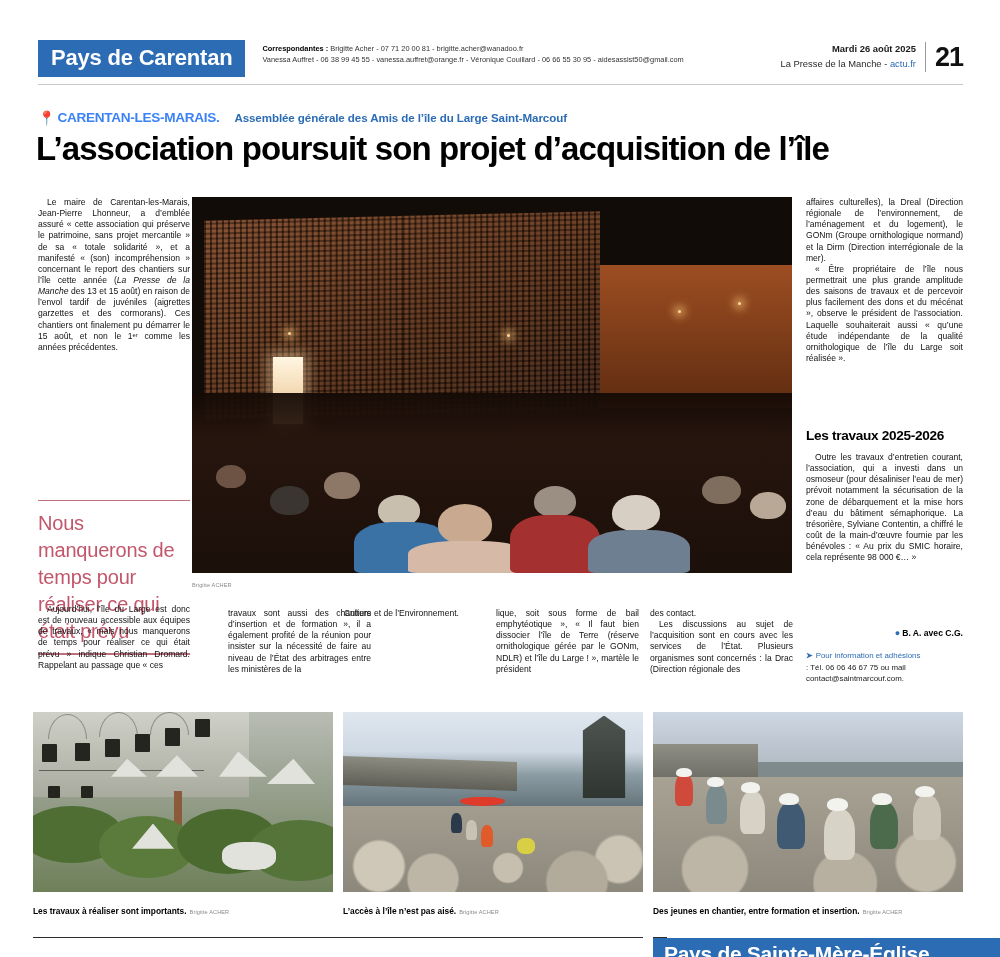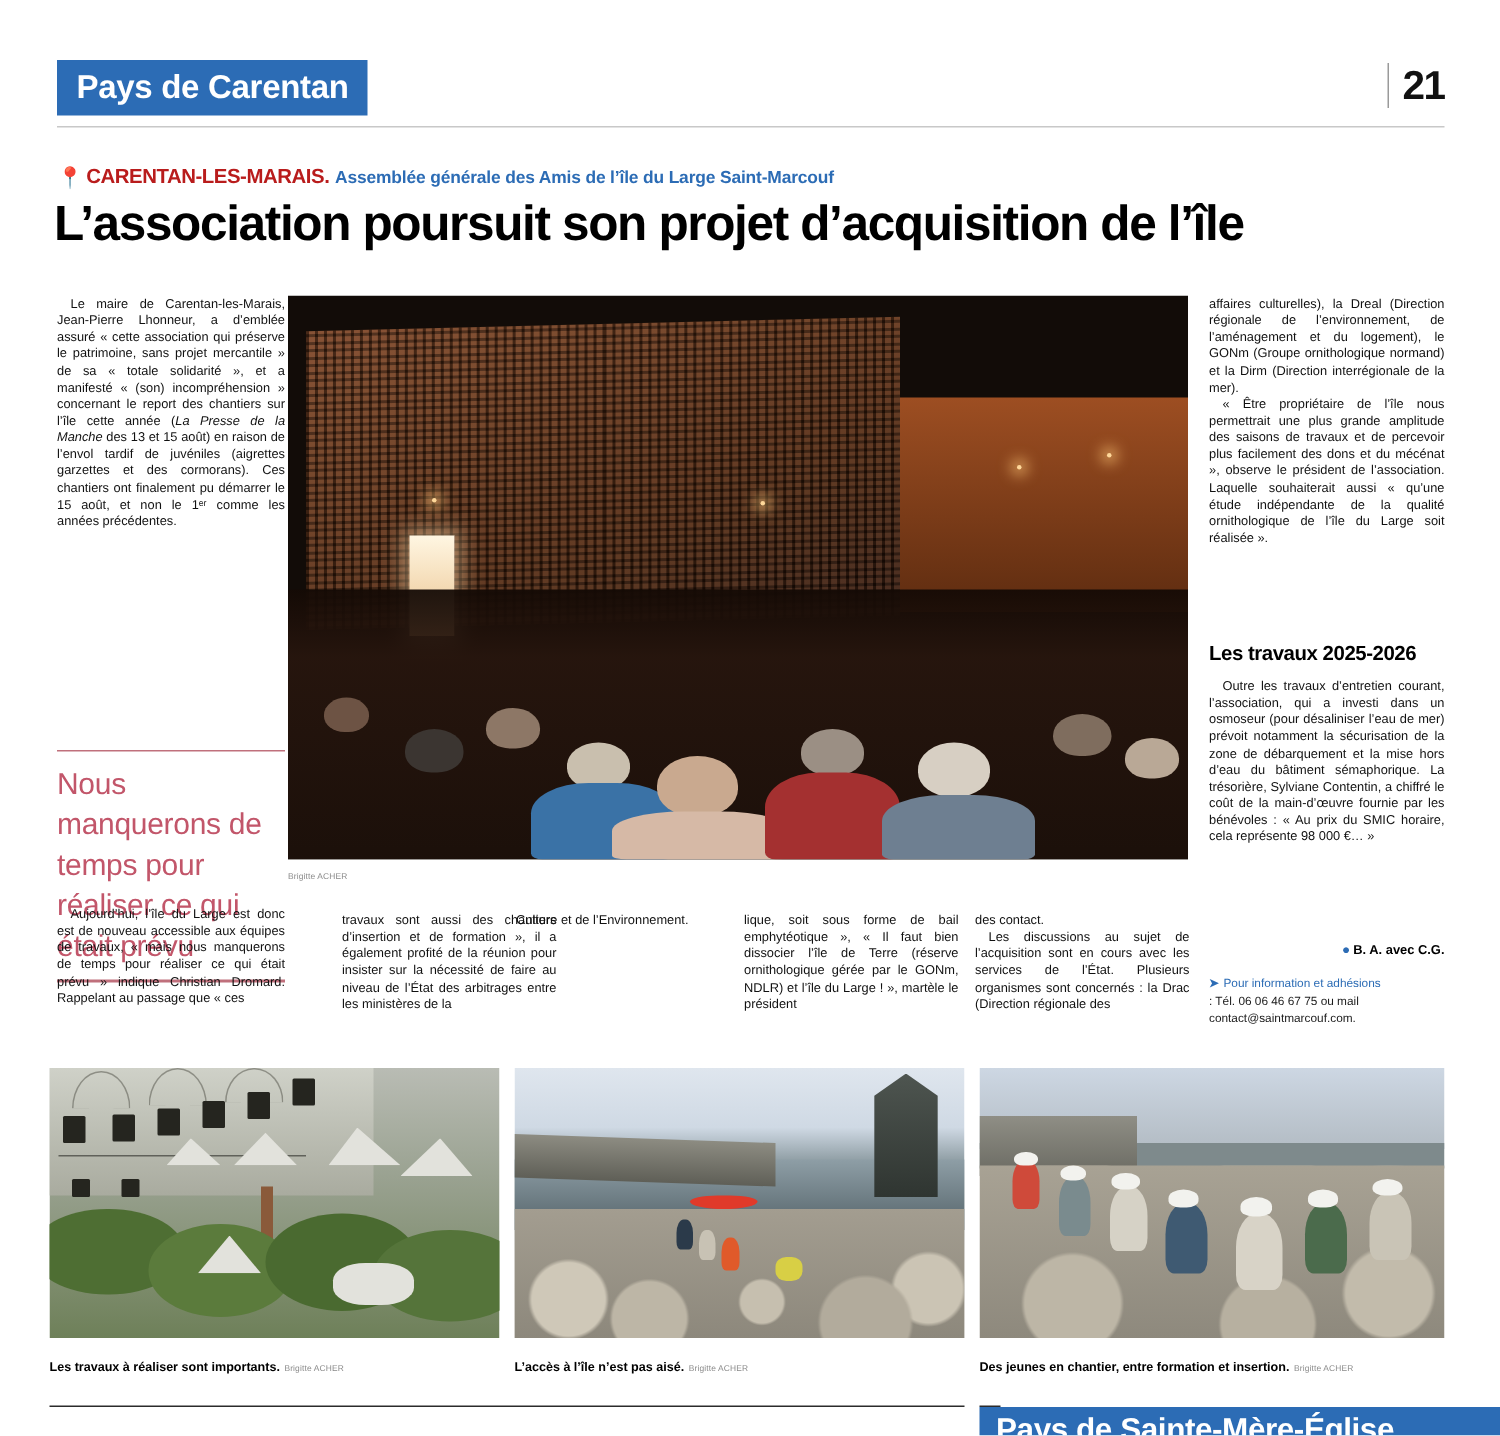--- a/index.html
+++ b/index.html
@@ -58,22 +58,22 @@
     position:absolute; left:38px; top:84px; width:925px; height:1px; background:#c8c8c8;
   }
 
   
   .kicker {
     position:absolute; left:38px; top:111px; width:800px;
     font-size:13.6px; line-height:1;
     white-space:nowrap;
   }
   .pin-icon { color:#d02030; font-size:14px; vertical-align:-1px; margin-right:2px; }
-  .kicker-place { color:#b91c1c; font-weight:bold; letter-spacing:-0.3px; }
-  .kicker-sub { color:#2c6cb5; font-weight:bold; font-size:11.6px; letter-spacing:-0.1px; }
+  .kicker-place { color:#3b82f6; font-weight:bold; letter-spacing:-0.3px; }
+  .kicker-sub { color:#2c6cb5; font-weight:bold; font-size:11.6px; letter-spacing:-0.1px;margin-left:11px; }
 
   .headline {
     position:absolute; left:36px; top:131px; width:910px;
     font-size:33px; font-weight:bold; line-height:1.12;
     letter-spacing:-0.9px;
     color:#000;
   }
 
   
   .col { position:absolute; font-size:8.55px; line-height:1.305; text-align:justify; color:#111; }
@@ -262,21 +262,29 @@
       linear-gradient(180deg,#a8a294,#8e897d);
   }
   .p3 .worker { position:absolute; border-radius:45% 45% 20% 20%; }
   .p3 .helmet { position:absolute; border-radius:50% 50% 40% 40%; background:#f2f2ee; }
 </style>
 </head>
 <body>
 
 <div class="masthead">
   <div class="section-flag">Pays de Carentan</div>
+  <div class="correspondents">
+    <b>Correspondantes :</b><span> Brigitte Acher - 07 71 20 00 81 - brigitte.acher@wanadoo.fr</span><br>
+    <span>Vanessa Auffret - 06 38 99 45 55 - vanessa.auffret@orange.fr - Véronique Couillard - 06 66 55 30 95 - aidesassist50@gmail.com</span>
+  </div>
   <div class="masthead-right">
+    <div class="masthead-dateblock">
+      <div class="masthead-date">Mardi 26 août 2025</div>
+      <div class="masthead-paper"><span>La Presse de la Manche - </span><span class="actu">actu.fr</span></div>
+    </div>
     <div class="masthead-rule"></div>
     <div class="page-number">21</div>
   </div>
 </div>
 <div class="head-hr"></div>
 
 <div class="kicker">
   <span class="pin-icon">📍</span><span class="kicker-place">CARENTAN-LES-MARAIS.</span>
   <span class="kicker-sub">Assemblée générale des Amis de l’île du Large Saint-Marcouf</span>
 </div>

